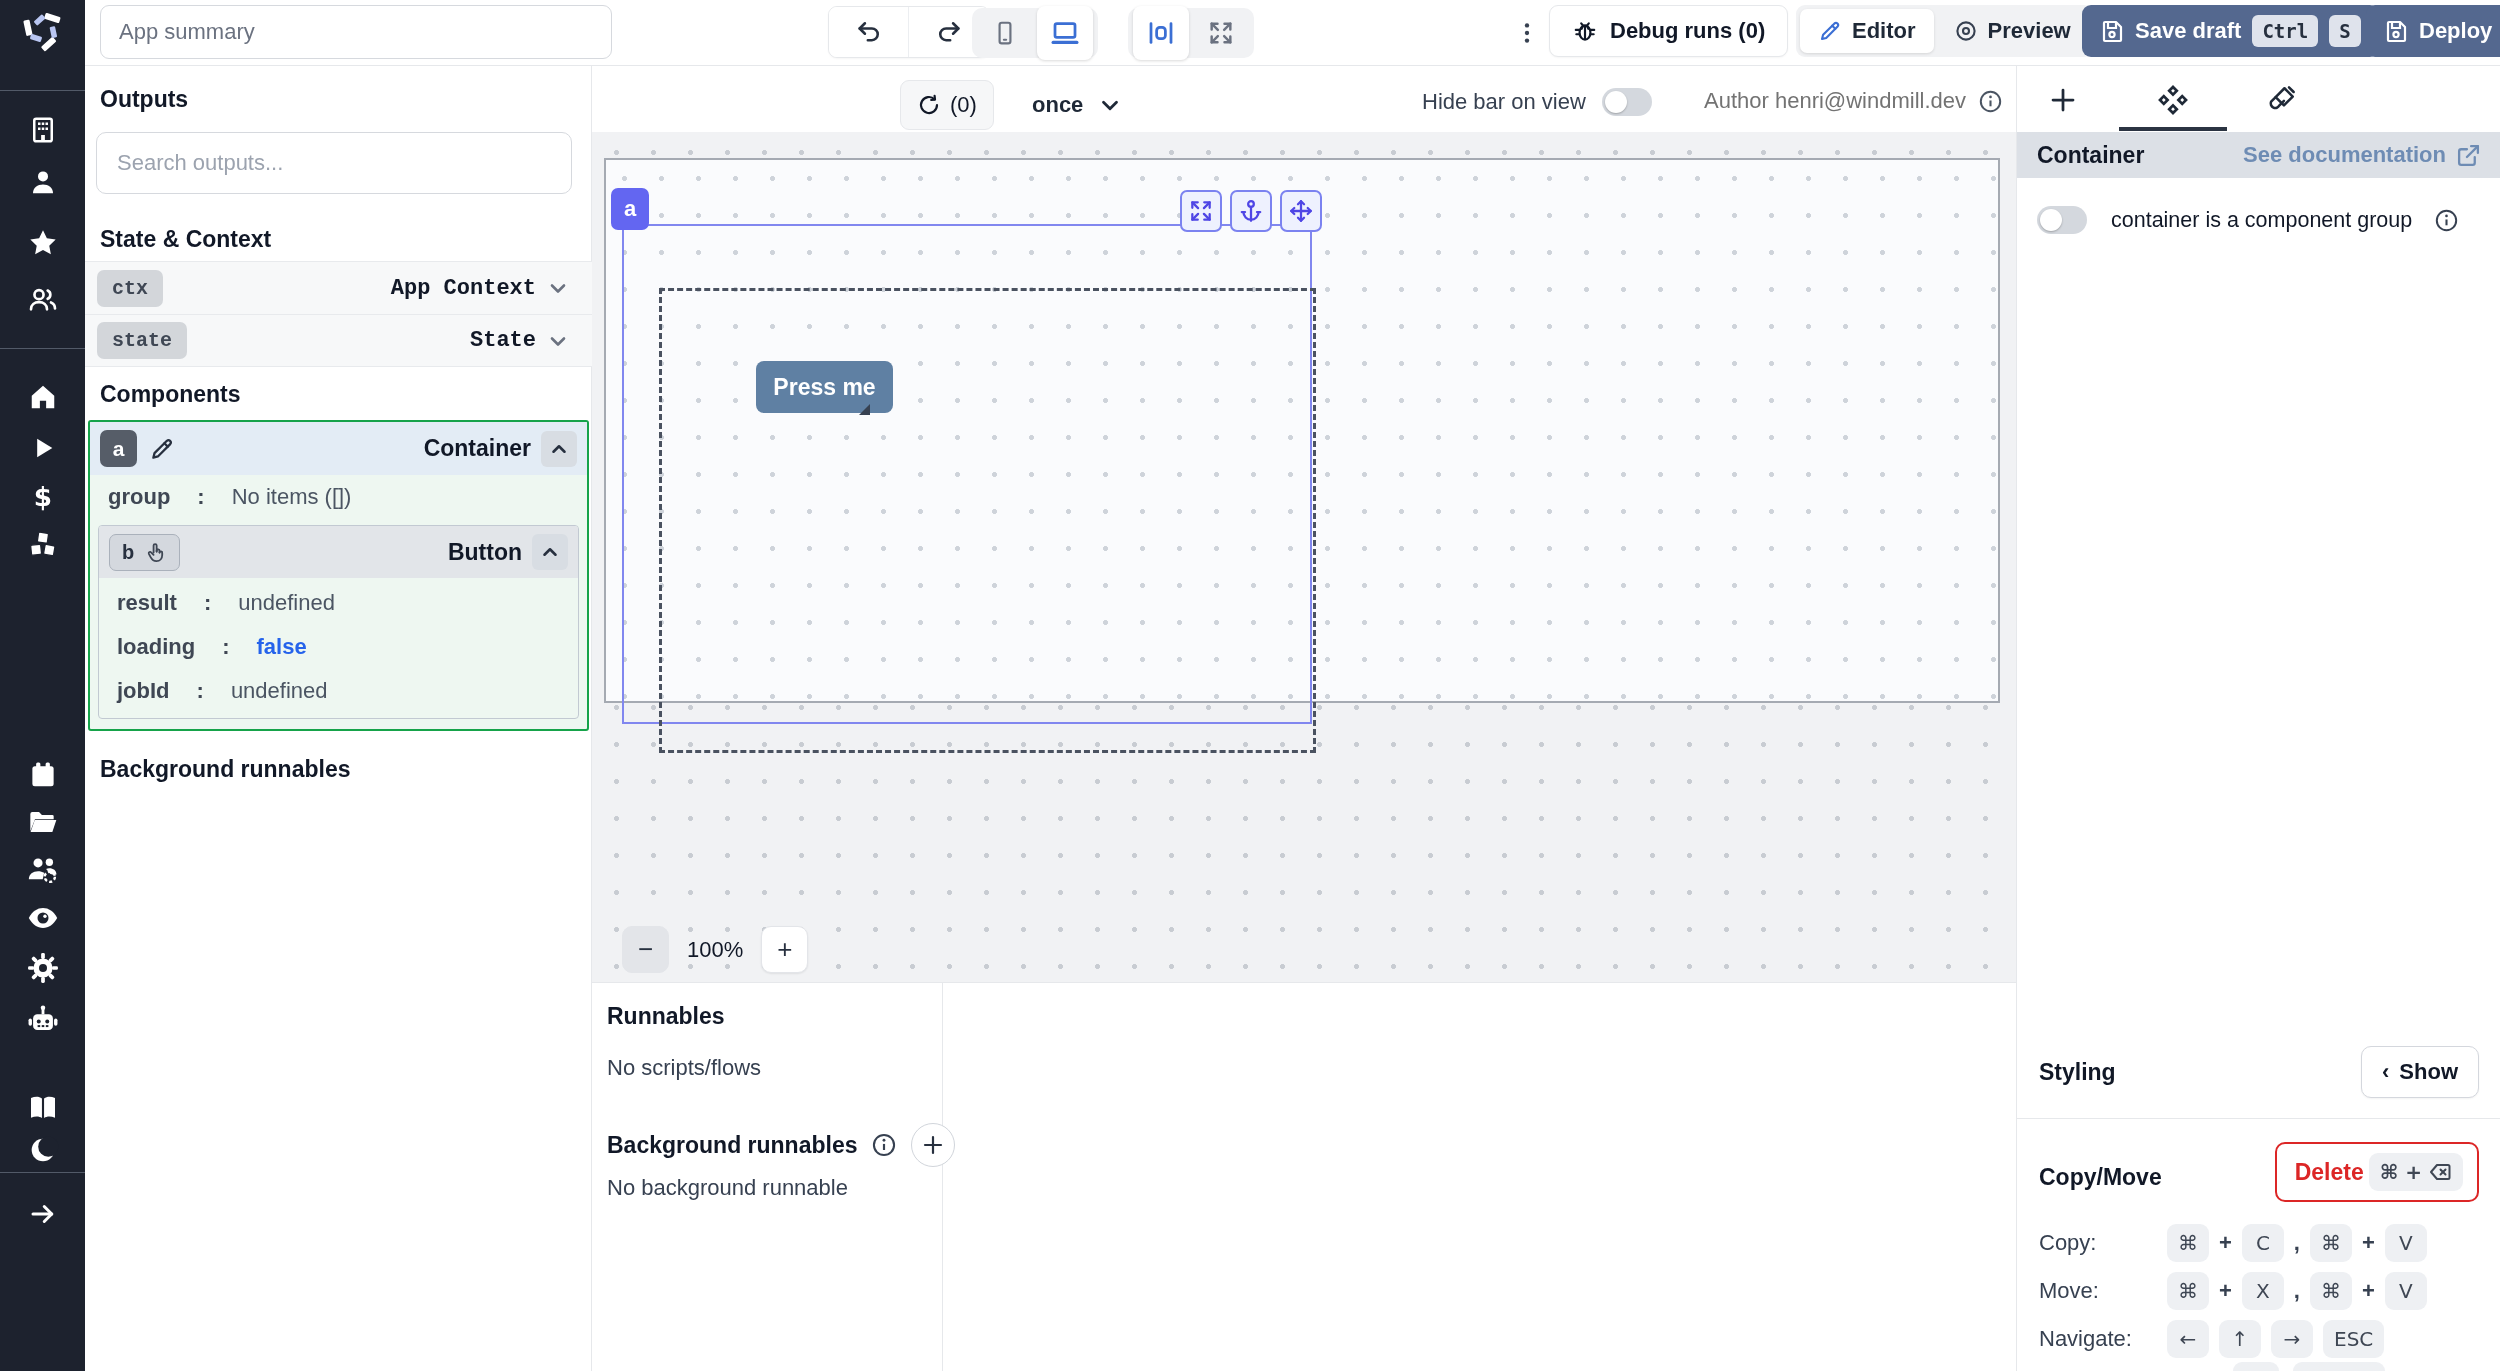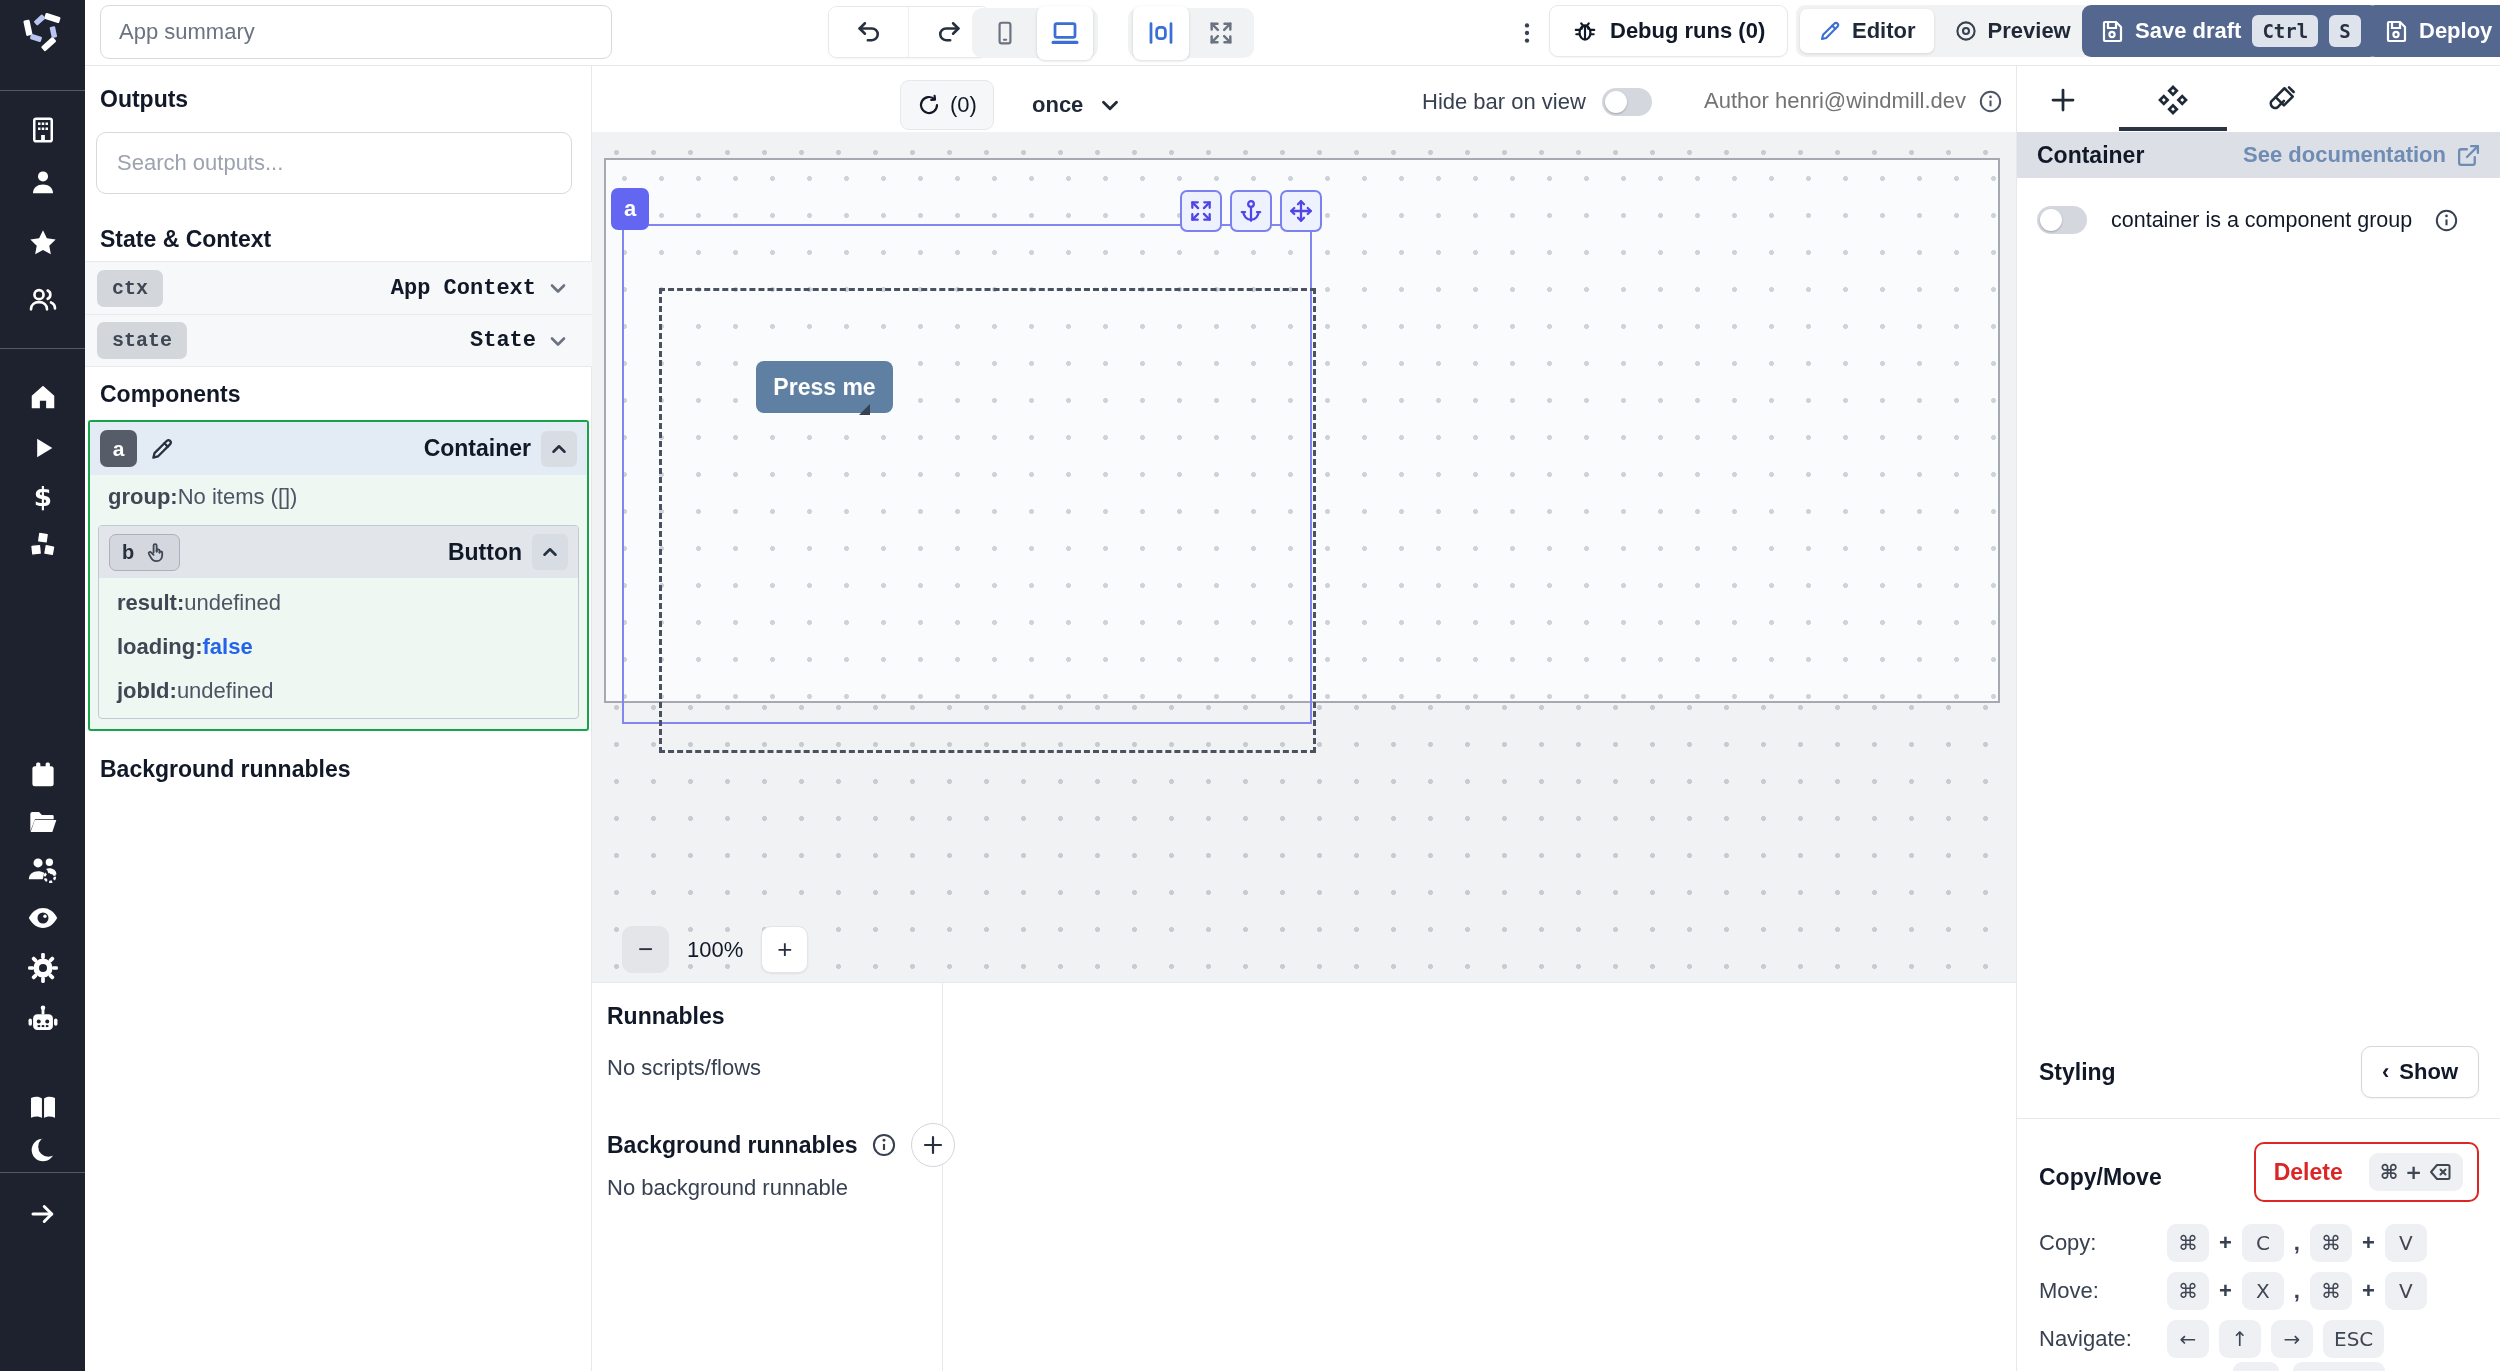--- a/index.html
+++ b/index.html
@@ -48,21 +48,21 @@
   .search-input{position:absolute;left:11px;top:66px;width:476px;height:62px;border:1.5px solid #d6d9de;border-radius:10px;padding:0 20px;font-size:22px;color:#0369a1;font-family:"Liberation Sans",sans-serif;outline:none;}
   .search-input::placeholder{color:#9ca3af;opacity:1;}
   .sc-row-item{position:absolute;left:0;width:507px;height:53px;background:#f7f8f9;border-top:1px solid #e8eaed;display:flex;align-items:center;padding:0 22px 0 12px;cursor:pointer;font-family:Liberation Mono, monospace;}
   .sc-badge{background:#d3d6da;color:#3f4754;font-weight:700;font-size:20px;border-radius:7px;padding:7px 15px;}
   .sc-type{margin-left:auto;font-size:22px;font-weight:700;color:#111827;display:flex;align-items:center;gap:10px;}
   .comp-block{position:absolute;left:3px;top:354px;width:501px;border:2.5px solid var(--selection_green);border-radius:3px;overflow:hidden;background:#eef7f1;cursor:pointer;}
   .comp-head{height:53px;background:#e3ecf5;display:flex;align-items:center;padding:0 10px 0 10px;}
   .id-badge{width:37px;height:37px;background:#565d68;color:#fff;font-weight:700;font-size:21px;border-radius:7px;display:flex;align-items:center;justify-content:center;}
   .comp-title{margin-left:auto;font-size:23px;font-weight:700;color:#111827;display:flex;align-items:center;gap:10px;}
   .collapse-btn{width:36px;height:36px;background:#d8dde3;border:none;border-radius:6px;display:flex;align-items:center;justify-content:center;color:#27303f;cursor:pointer;}
-  .prop-row{display:flex;align-items:baseline;gap:0;padding:9px 0 9px 18px;font-size:22px;}
+  .prop-row{display:flex;align-items:baseline;gap:27px;padding:9px 0 9px 18px;font-size:22px;}
   .prop-key{color:#3f4754;font-weight:700;}
   .prop-colon{color:#3f4754;font-weight:700;}
   .prop-val{color:#4b5563;}
   .prop-val.bool{color:var(--link_blue);font-weight:600;}
   .sub-block{margin:6px 8px 10px 8px;border:1px solid #c2c9d2;border-radius:4px;overflow:hidden;background:#eef7f1;}
   .sub-head{height:52px;background:#e2e5e9;display:flex;align-items:center;padding:0 10px;}
   .idb-group{display:flex;align-items:center;gap:10px;background:#d4d8de;border:1px solid #aab1bb;border-radius:7px;height:37px;padding:0 12px;color:#27303f;font-weight:700;font-size:20px;}
 
   
   .canvas-wrap{left:592px;top:66px;width:1424px;height:916px;background:#fff;}
@@ -98,21 +98,21 @@
   .rp-tab{position:absolute;top:12px;width:44px;height:44px;display:flex;align-items:center;justify-content:center;color:#1f2937;cursor:pointer;}
   .rp-underline{position:absolute;left:102px;top:61px;width:108px;height:4px;background:#2b3442;}
   .rp-header{position:absolute;left:0;top:66px;width:484px;height:46px;background:#dce0e6;display:flex;align-items:center;padding:0 20px;}
   .rp-header .t{font-size:23px;font-weight:700;color:#111827;}
   .doc-link{margin-left:auto;display:flex;align-items:center;gap:10px;font-size:22px;font-weight:600;color:var(--doc_link);cursor:pointer;}
   .grp-toggle-row{position:absolute;left:20px;top:140px;width:444px;display:flex;align-items:center;gap:24px;font-size:21.5px;color:#111827;}
   .styling-row{position:absolute;left:22px;top:980px;width:440px;display:flex;align-items:center;}
   .show-btn{margin-left:auto;height:52px;padding:0 20px;background:#fff;border:1px solid #d4d7dd;border-radius:10px;display:flex;align-items:center;gap:10px;font-size:22px;font-weight:700;color:#111827;cursor:pointer;box-shadow:0 1px 2px rgba(0,0,0,.05);}
   .rp-sep{position:absolute;left:0;top:1052px;width:484px;height:1px;background:#e6e8eb;}
   .copymove-row{position:absolute;left:22px;top:1076px;width:440px;display:flex;align-items:flex-start;}
-  .delete-btn{margin-left:auto;height:60px;padding:0 14px 0 18px;background:#fff;border:2.5px solid var(--delete_red);border-radius:10px;display:flex;align-items:center;gap:26px;font-size:23px;font-weight:700;color:var(--delete_red);cursor:pointer;}
+  .delete-btn{margin-left:auto;height:60px;padding:0 14px 0 18px;background:#fff;border:2.5px solid var(--delete_red);border-radius:10px;display:flex;align-items:center;gap:5px;font-size:23px;font-weight:700;color:var(--delete_red);cursor:pointer;}
   .kbd{display:inline-flex;align-items:center;justify-content:center;min-width:42px;height:38px;padding:0 11px;background:#eef0f3;border-radius:9px;font-size:20px;color:#3f4754;font-family:"DejaVu Sans","Liberation Sans",sans-serif;}
   .sc-row{position:absolute;left:22px;width:440px;display:flex;align-items:center;gap:10px;font-size:22px;color:#374151;}
   .sc-label{width:118px;flex:none;}
   .sc-sep{color:#374151;font-weight:700;}
   .partial-row{position:absolute;left:216px;top:1296px;display:flex;gap:14px;}
 </style>
 </head>
 <body>
 
 <svg width="0" height="0" style="position:absolute">

